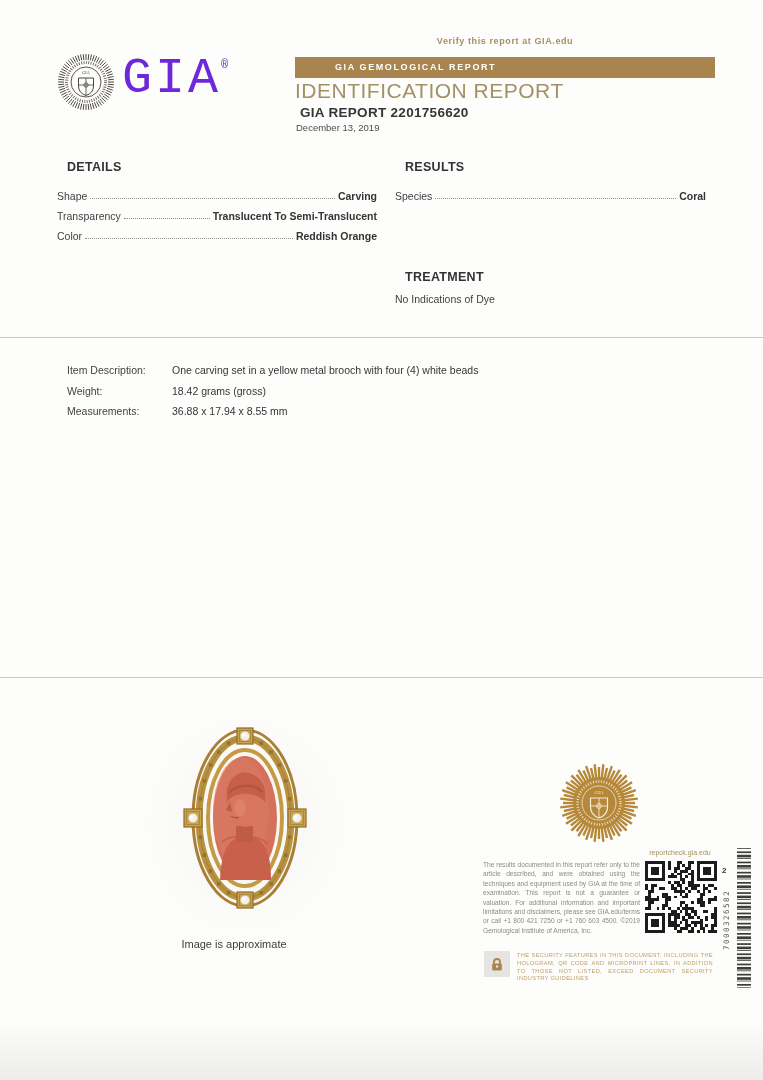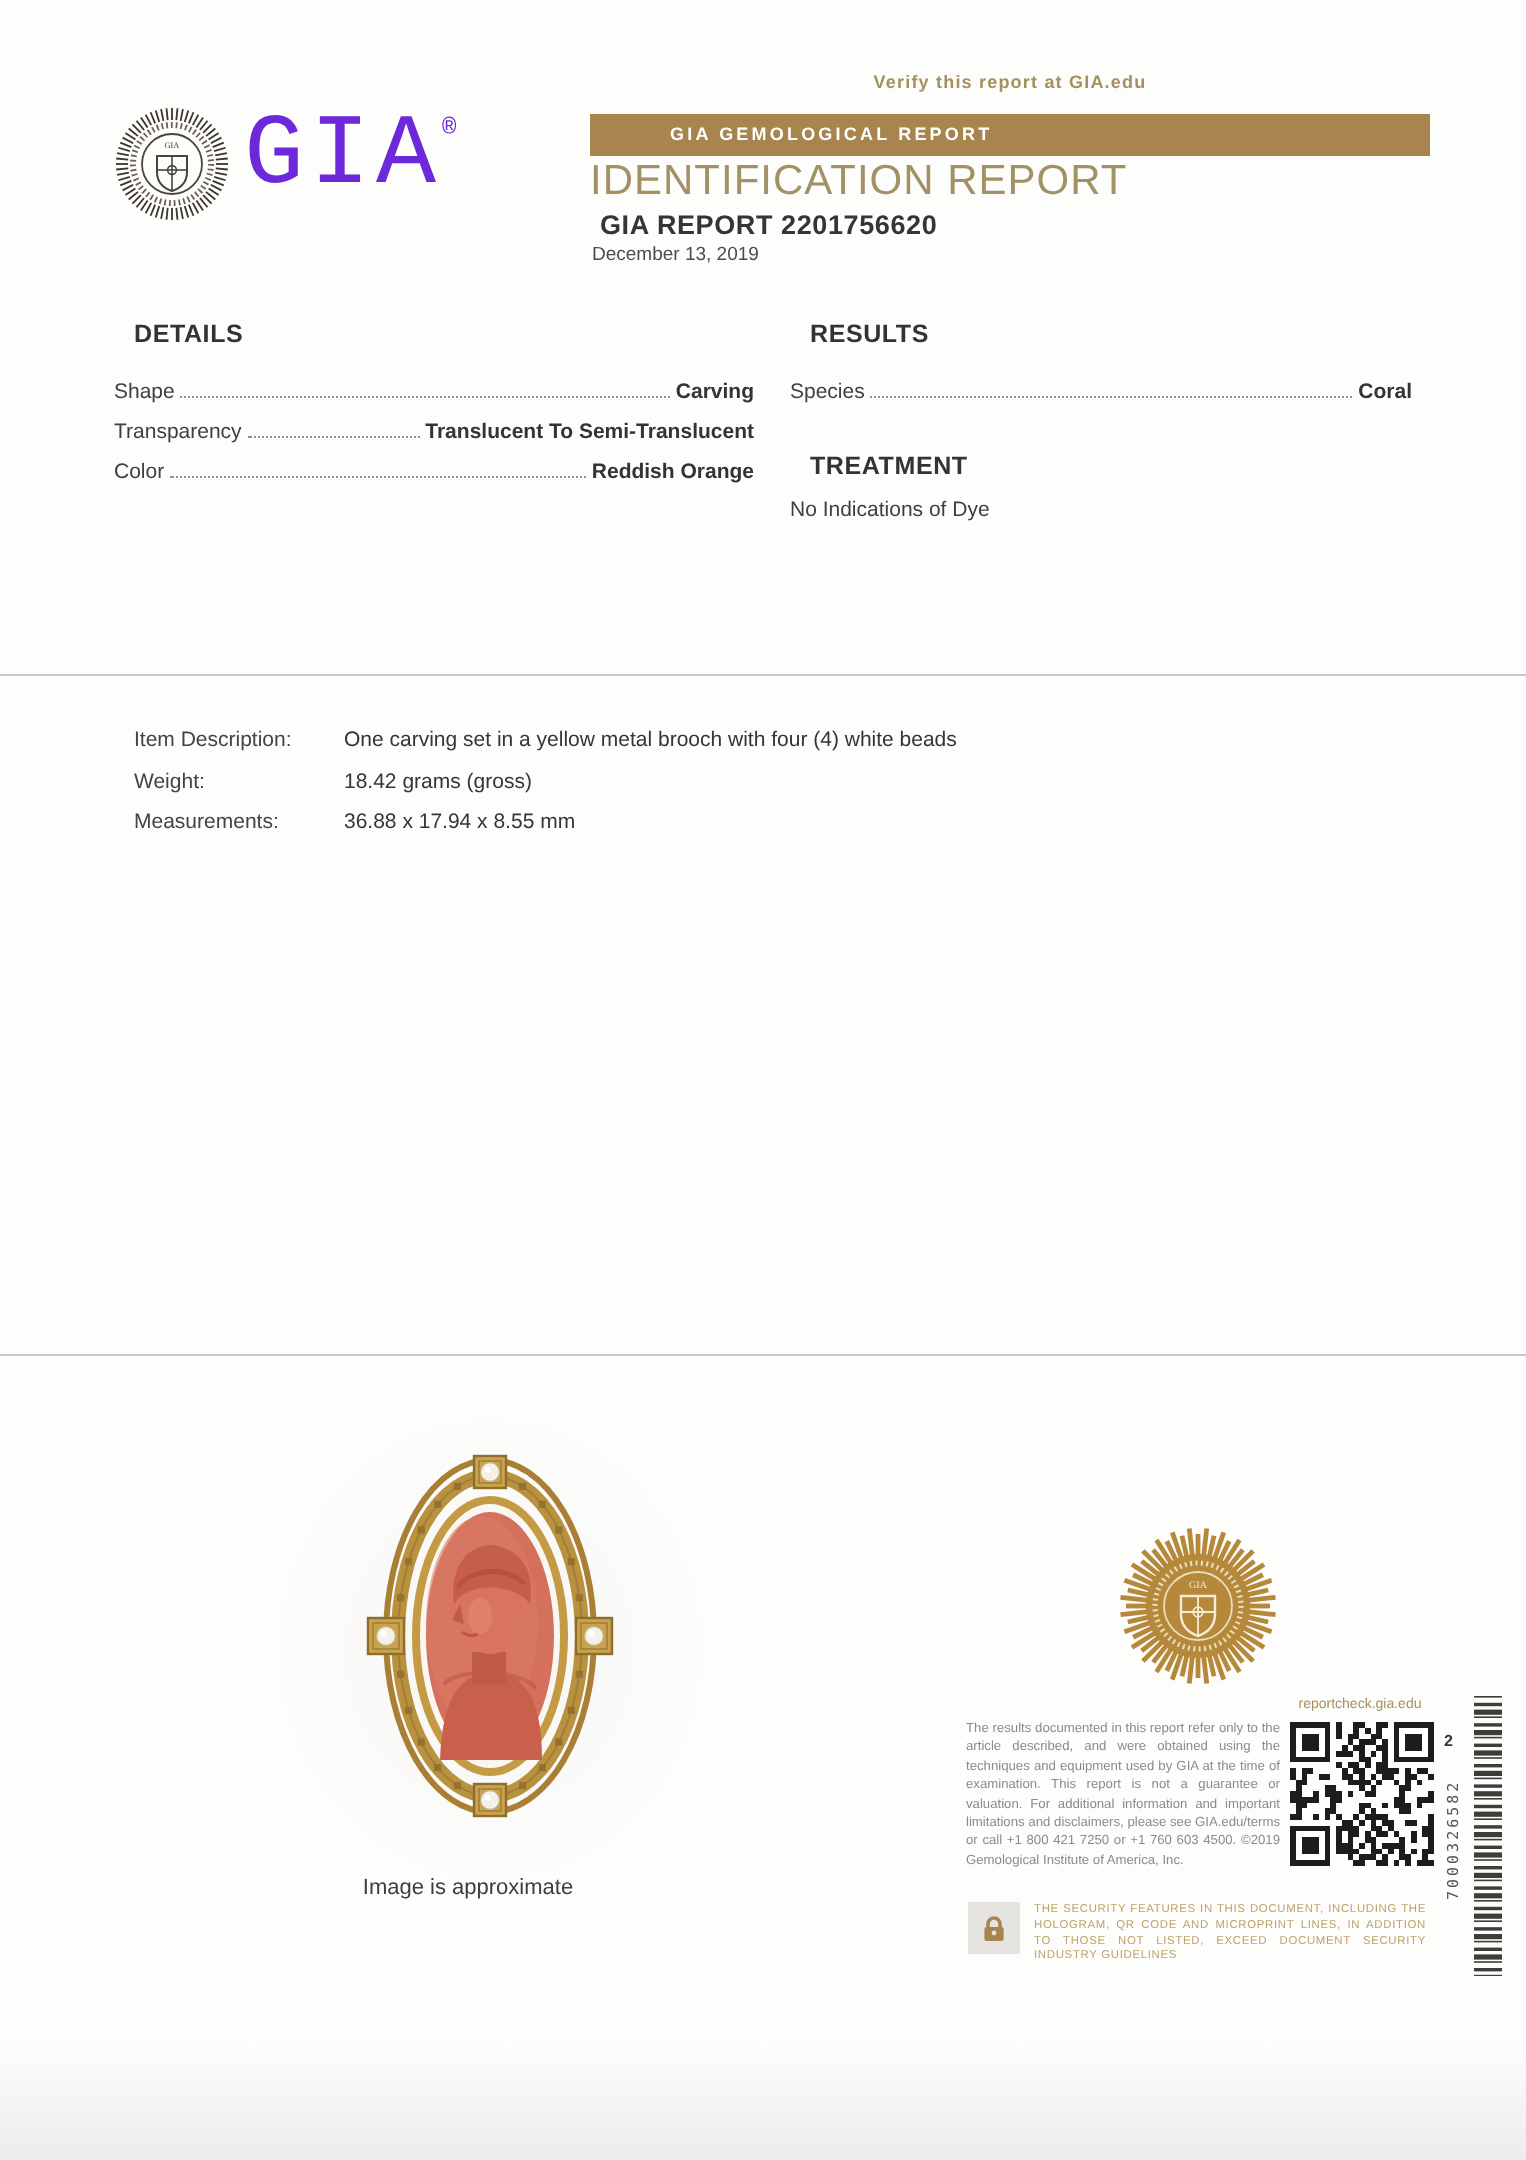--- a/index.html
+++ b/index.html
@@ -176,21 +176,21 @@
 <div class="abs results-col">
   <div class="col-heading">RESULTS</div>
   <div class="leader-row">
     <span>Species</span>
     <span class="leader"></span>
     <span class="leader-val">Coral</span>
   </div>
 </div>
 
 <div class="abs treatment-block">
-  <div class="col-heading" style="margin-bottom:0;">TREATMENT</div>
+  <div class="col-heading" style="margin-bottom:0;margin-top:44px;">TREATMENT</div>
   <div class="treatment-val">No Indications of Dye</div>
 </div>
 
 <div class="abs hr" style="top:337px;"></div>
 
 <div class="abs item-block">
   <div class="item-row">
     <span class="item-label">Item Description:</span>
     <span class="item-value">One carving set in a yellow metal brooch with four (4) white beads</span>
   </div>

